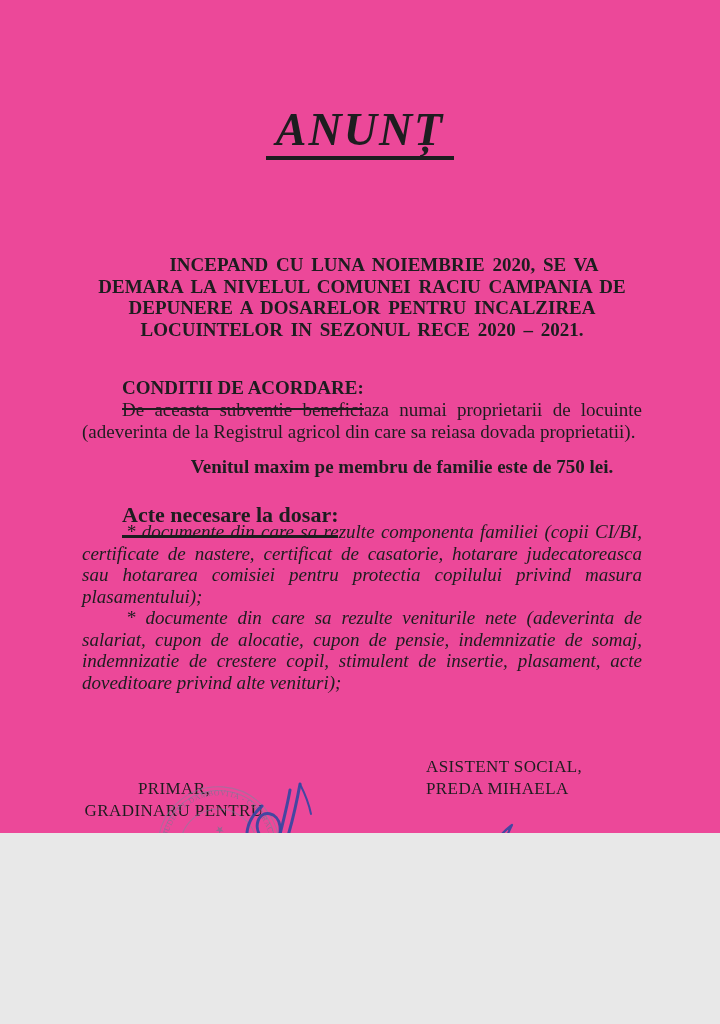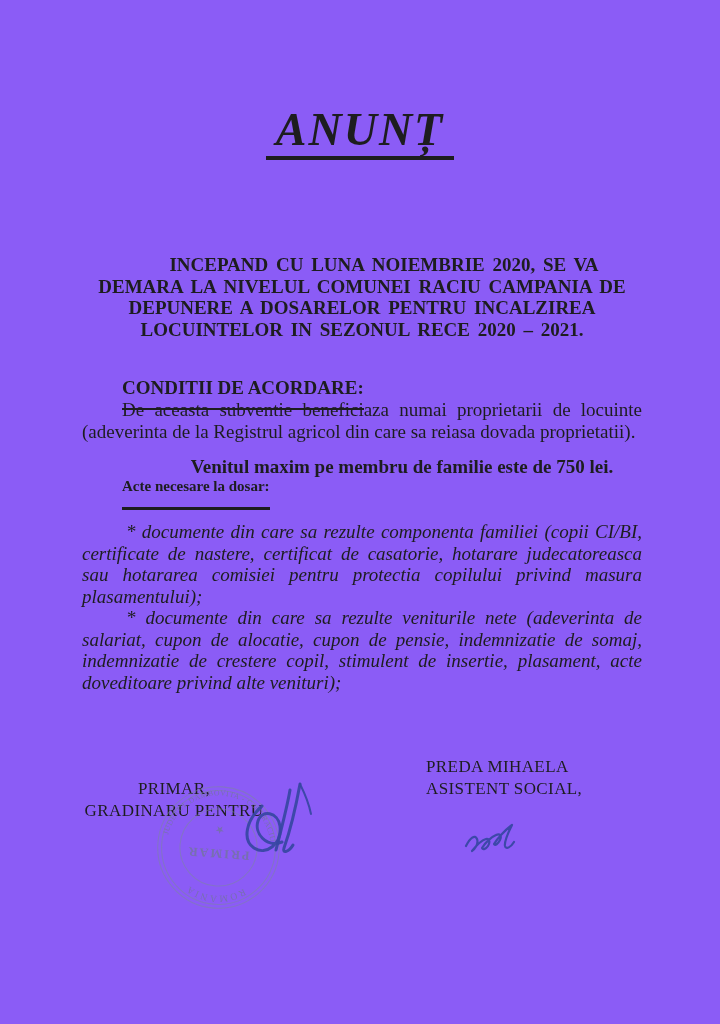--- a/index.html
+++ b/index.html
@@ -1,19 +1,19 @@
 <!DOCTYPE html>
 <html><head>
 <meta charset="utf-8">
 <style>
   html,body{margin:0;padding:0;background:#e8e8e8;}
   .page{
     position:relative;
-    width:720px;height:1024px;
-    background:#8b5cf6;
+    width:720px;height:833px;
+    background:#ec4899;
     margin:0 auto;
     font-family:"Liberation Serif", serif;
     color:#1d1d1f;
     overflow:hidden;
   }
   .title-wrap{
     position:absolute;top:106px;left:0;width:720px;
     text-align:center;
   }
   .doc-title{
@@ -37,21 +37,21 @@
   .para-intro{top:254px;word-spacing:3px;}
   .cond-heading{top:377px;padding-left:40px;}
   .heading-underline{
     display:inline-block;
     font-weight:bold;
     border-bottom:2.5px solid #1d1d1f;
     padding-bottom:9px;
   }
   .cond-text{top:399px;text-indent:40px;}
   .venit{top:456px;padding-left:40px;}
-  .acte-heading{top:476px;padding-left:40px;font-size:15px;font-family:Liberation Serif, serif;}
+  .acte-heading{top:504px;padding-left:40px;font-size:22px;font-family:Liberation Serif, serif;}
   .acte-heading .heading-underline{border-bottom-width:3px;}
   .items{top:521px;}
   .items p{margin:0;text-indent:44px;text-align:justify;font-style:italic;}
   .sig-left{
     position:absolute;left:84px;top:778px;width:180px;
     text-align:center;font-size:17px;line-height:22px;letter-spacing:0.4px;
   }
   .sig-right{
     position:absolute;left:426px;top:756px;width:210px;
     text-align:left;font-size:17px;line-height:22px;letter-spacing:0.4px;
@@ -99,22 +99,22 @@
     <p>* documente din care sa rezulte componenta familiei (copii CI/BI, certificate de nastere, certificat de casatorie, hotarare judecatoreasca sau hotararea comisiei pentru protectia copilului privind masura plasamentului);</p>
     <p>* documente din care sa rezulte veniturile nete (adeverinta de salariat, cupon de alocatie, cupon de pensie, indemnizatie de somaj, indemnizatie de crestere copil, stimulent de insertie, plasament, acte doveditoare privind alte venituri);</p>
   </div>
 
   <div class="sig-left">
     <div>PRIMAR,</div>
     <div>GRADINARU PENTRU</div>
   </div>
 
   <div class="sig-right">
+    <div>ASISTENT SOCIAL,</div>
     <div>PREDA MIHAELA</div>
-    <div>ASISTENT SOCIAL,</div>
   </div>
 
   <svg class="stamp-svg" viewBox="0 0 140 140">
     <defs>
       <path id="arcTop" d="M 20,70 A 50,50 0 0 1 120,70"></path>
       <path id="arcBottom" d="M 124,70 A 54,54 0 0 1 16,70"></path>
     </defs>
     <g transform="rotate(184 70 70)">
       <circle cx="70" cy="70" r="63"></circle>
       <circle cx="70" cy="70" r="59"></circle>

